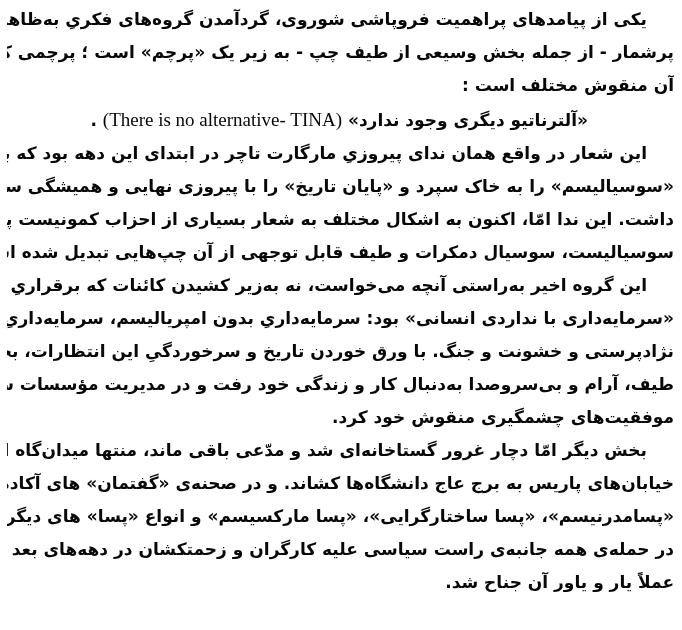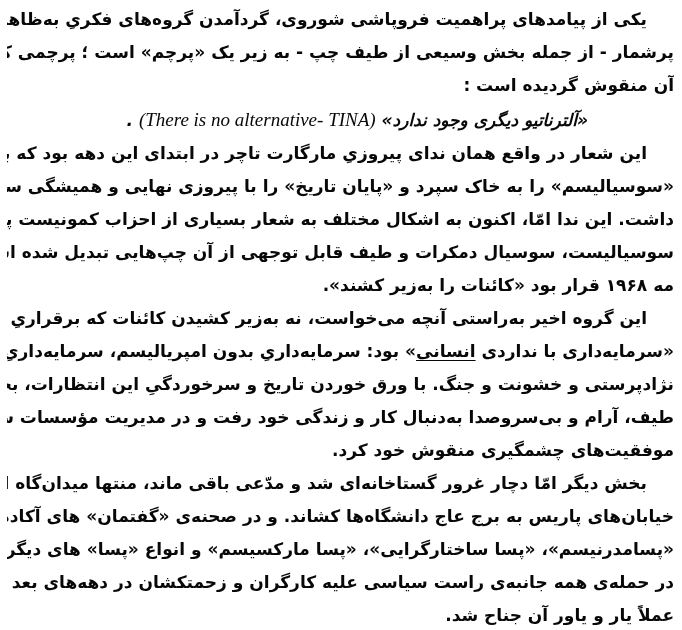--- a/index.html
+++ b/index.html
@@ -33,55 +33,53 @@
   .line.pend {
     text-align: right;
     text-align-last: right;
   }
   .line.quote {
     text-align: left;
     text-align-last: right;
     padding-right: 86px;
     height: 35px;
     line-height: 35px;
-    font-style: italic;
   }
   .latin {
     direction: ltr;
     unicode-bidi: isolate;
     font-family: "Liberation Serif", serif;
     font-weight: 400;
     font-size: 19px;
   }
-  .u { text-decoration: underline; text-underline-offset: 3px; }
+  .u { text-underline-offset: 3px; }
   section { margin: 0; padding: 0; }
 </style>
 </head>
 <body>
 
 <div class="page">
 
   <section>
     <div class="line indent">یکی از پیامدهای پراهمیت فروپاشی شوروی، گردآمدن گروه‌های فکریِ به‌ظاهر ناهمگونِ</div>
     <div class="line">پرشمار - از جمله بخش وسیعی از طیف چپ - به زیر یک «پرچم» است ؛ پرچمی که شعار زیر بر</div>
-    <div class="line pend">آن منقوش گردیده است :</div>
+    <div class="line pend">آن منقوش مختلف است :</div>
   </section>
 
   <div class="line quote">
     <span>«آلترناتیو دیگری وجود ندارد»</span>
     <span class="latin">(There is no alternative- TINA)</span>
     <span>.</span>
   </div>
 
   <section>
     <div class="line indent">این شعار در واقع همان ندای پیروزیِ مارگارت تاچر در ابتدای این دهه بود که به همراه آن</div>
     <div class="line">«سوسیالیسم» را به خاک سپرد و «پایان تاریخ» را با پیروزی نهایی و همیشگی سرمایه‌داری اعلام</div>
     <div class="line">داشت. این ندا امّا، اکنون به اشکال مختلف به شعار بسیاری از احزاب کمونیست پیشین، احزاب</div>
     <div class="line">سوسیالیست، سوسیال دمکرات و طیف قابل توجهی از آن چپ‌هایی تبدیل شده است که در ماه</div>
-    <div class="line pend">مه ۱۹۶۸ قرار بود «کائنات را به‌زیر کشند».</div>
   </section>
 
   <section>
     <div class="line indent">این گروه اخیر به‌راستی آنچه می‌خواست، نه به‌زیر کشیدن کائنات که برقراریِ نوعی</div>
     <div class="line"><span>«سرمایه‌داری با ندارد‌ی </span><span class="u">انسانی</span><span>» بود: سرمایه‌داریِ بدون امپریالیسم، سرمایه‌داریِ بدونِ</span></div>
     <div class="line">نژادپرستی و خشونت و جنگ. با ورق خوردن تاریخ و سرخوردگیِ این انتظارات، بخشی از این</div>
     <div class="line">طیف، آرام و بی‌سروصدا به‌دنبال کار و زندگی خود رفت و در مدیریت مؤسسات سرمایه‌داری</div>
     <div class="line pend">موفقیت‌های چشمگیری منقوش خود کرد.</div>
   </section>
 

